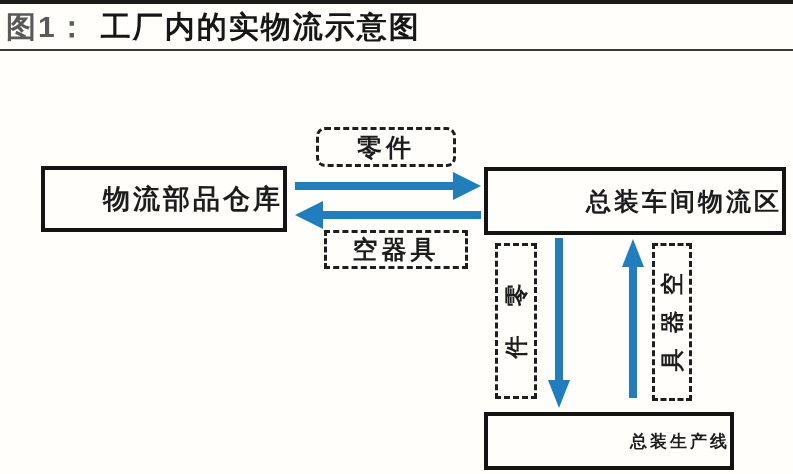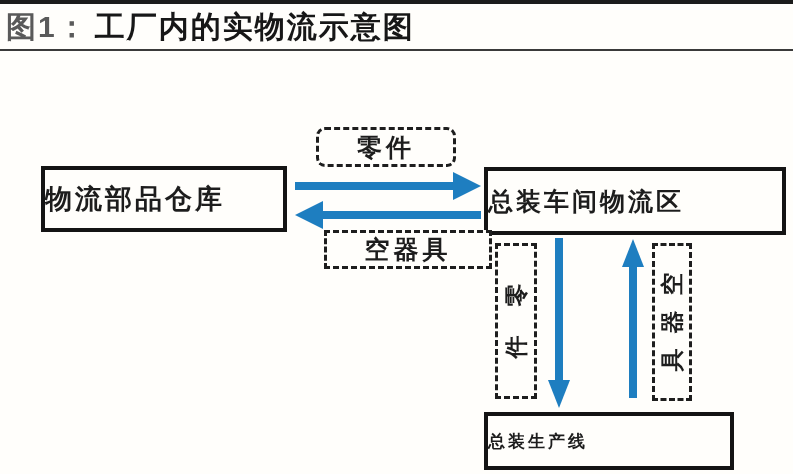--- a/index.html
+++ b/index.html
@@ -14,50 +14,50 @@
 
   .top-rule {
     position: absolute; left: 0; top: 0; width: 793px; height: 4px;
     background: #1b1b1b;
   }
   .title {
     position: absolute; left: 6px; top: 7px; margin: 0;
     font-size: 30px; font-weight: bold; letter-spacing: 2px;
     color: #171717; white-space: nowrap;
   }
-  .title .prefix { color: #5a5a5a; margin-right: 6px; text-align: center; }
+  .title .prefix { color: #5a5a5a; margin-right: 12px; text-align: center; }
   .title-underline {
     position: absolute; left: 0; top: 49px; width: 793px; height: 2px;
     background: #3a3a3a;
   }
 
   .node {
     position: absolute;
     border: 4px solid #141414;
     background: #fffefb;
-    display: flex; align-items: center; justify-content: flex-start;
+    display: flex; align-items: center; justify-content: flex-end;
     font-weight: 600; color: #1d1d1d;
     box-sizing: border-box;
     letter-spacing: 3px;
   }
   .node-warehouse { left: 41px;  top: 166px; width: 246px; height: 66px; font-size: 27px; }
   .node-assembly  { left: 484px; top: 167px; width: 302px; height: 68px; font-size: 25px; }
   .node-line      { left: 484px; top: 412px; width: 250px; height: 58px; font-size: 17px; }
 
   .flow-label {
     position: absolute;
     border: 3px dashed #1e1e1e;
     background: #fffefb;
     display: flex; align-items: center; justify-content: center;
     font-weight: 600; color: #1d1d1d;
     box-sizing: border-box;
     font-size: 25px; letter-spacing: 4px;
   }
   .label-parts-h { left: 316px; top: 127px; width: 140px; height: 40px; border-radius: 9px; }
-  .label-empty-h { left: 324px; top: 230px; width: 168px; height: 39px; }
+  .label-empty-h { left: 324px; top: 230px; width: 144px; height: 39px; }
 
   .flow-label-v {
     position: absolute;
     border: 3px dashed #1e1e1e;
     background: #fffefb;
     display: flex; flex-direction: column; align-items: center; justify-content: center;
     font-weight: 600; color: #1d1d1d;
     box-sizing: border-box;
     font-size: 23px;
   }

